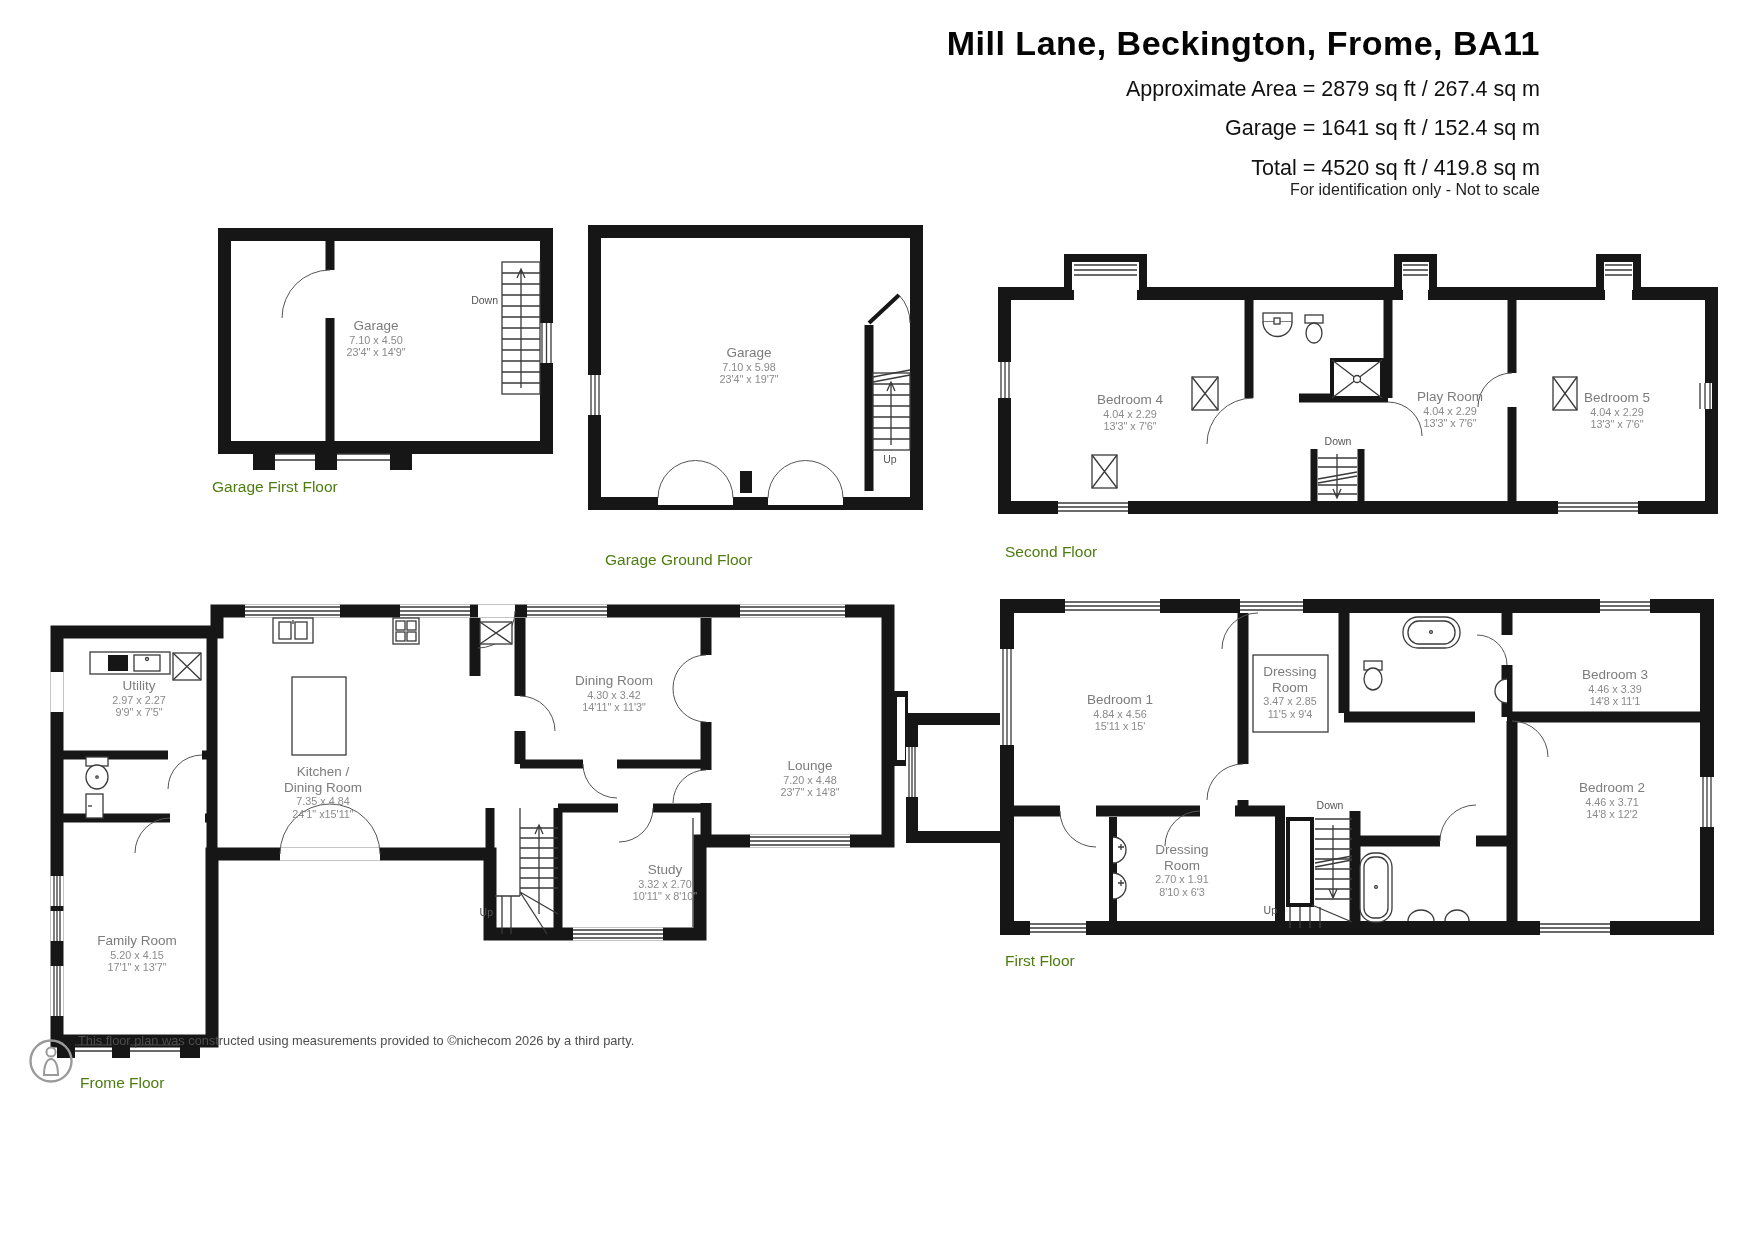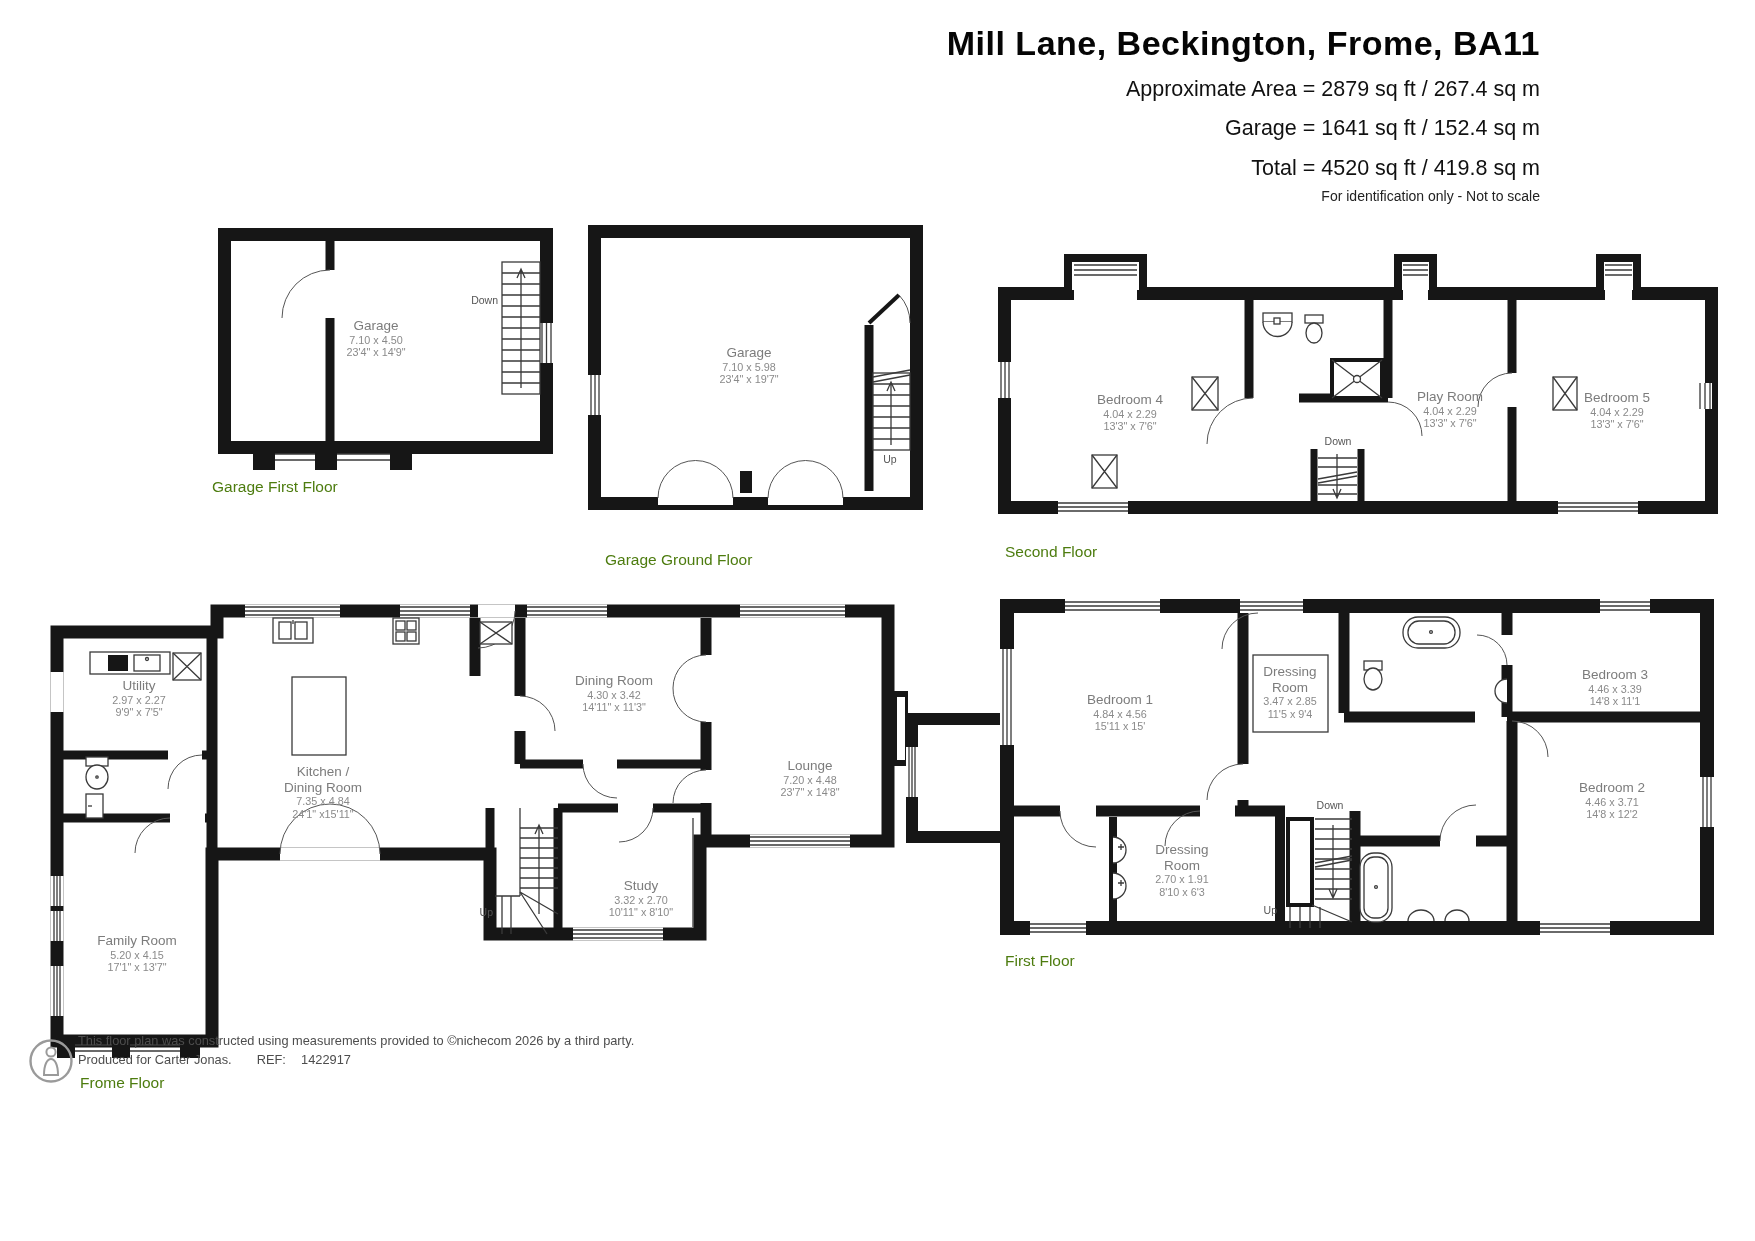--- a/index.html
+++ b/index.html
@@ -1,21 +1,21 @@
 <!DOCTYPE html>
 <html><head>
 <meta charset="utf-8">
 <style>
   html,body{margin:0;padding:0;background:#fff;}
   .page{position:relative;width:1755px;height:1241px;background:#fff;overflow:hidden;
         font-family:"Liberation Sans", sans-serif;}
   .titleblock{position:absolute;top:24px;right:215px;text-align:right;}
   .title{font-size:34px;font-weight:bold;color:#050505;letter-spacing:.5px;}
   .arealine{font-size:21.5px;color:#111;margin-top:14px;line-height:1.18;}
-  .note{font-size:14px;color:#222;margin-top:7px;}
+  .note{font-size:16px;color:#222;}
   .plan{position:absolute;}
   .plan svg{display:block;overflow:visible;}
   .room-label{position:absolute;text-align:center;color:#7c7c7c;line-height:1.16;}
   .rname{font-size:13.5px;}
   .rdim{font-size:10.8px;color:#8a8a8a;}
   .caption{position:absolute;font-size:15.5px;color:#4d7c0f;}
   .footer{position:absolute;left:28px;top:1026px;color:#4d4d4d;font-size:12.8px;}
   .footer .ftxt{position:absolute;left:50px;top:6px;white-space:nowrap;line-height:1.45;}
   .wall-outer{fill:#fff;stroke:#161616;}
   .wall-in{fill:none;stroke:#161616;}
@@ -288,21 +288,21 @@
     <div class="room-label" style="left:484px;top:77px;width:160px;">
       <div class="rname">Dining Room</div>
       <div class="rdim">4.30 x 3.42</div>
       <div class="rdim">14'11" x 11'3"</div>
     </div>
     <div class="room-label" style="left:690px;top:162px;width:140px;">
       <div class="rname">Lounge</div>
       <div class="rdim">7.20 x 4.48</div>
       <div class="rdim">23'7" x 14'8"</div>
     </div>
-    <div class="room-label" style="left:521px;top:266px;width:140px;margin-top:16px;">
+    <div class="room-label" style="left:545px;top:266px;width:140px;">
       <div class="rname">Study</div>
       <div class="rdim">3.32 x 2.70</div>
       <div class="rdim">10'11" x 8'10"</div>
     </div>
     <div class="room-label" style="left:17px;top:337px;width:140px;">
       <div class="rname">Family Room</div>
       <div class="rdim">5.20 x 4.15</div>
       <div class="rdim">17'1" x 13'7"</div>
     </div>
   </div>
@@ -409,23 +409,16 @@
   <div class="caption" style="left:1005px;top:952px;">First Floor</div>
 
   <div class="footer">
     <svg width="46" height="70" viewBox="0 0 46 70">
       <circle cx="23" cy="35" r="20.5" fill="none" stroke="#9a9a9a" stroke-width="2.4"></circle>
       <circle cx="23" cy="26" r="4.6" fill="none" stroke="#9a9a9a" stroke-width="2"></circle>
       <path d="M16,49 C16,39 19,33 23,33 C27,33 30,39 30,49 Z" fill="none" stroke="#9a9a9a" stroke-width="2"></path>
     </svg>
     <div class="ftxt">
       <div>This floor plan was constructed using measurements provided to ©nichecom 2026 by a third party.</div>
-      <div>
-        <span>Produced for Carter Jonas.</span>
-        <span style="display:inline-block;width:18px;"></span>
-        <span>REF:</span>
-        <span style="display:inline-block;width:8px;"></span>
-        <span>1422917</span>
-      </div>
     </div>
   </div>
 
 </div>
 
 </body></html>

